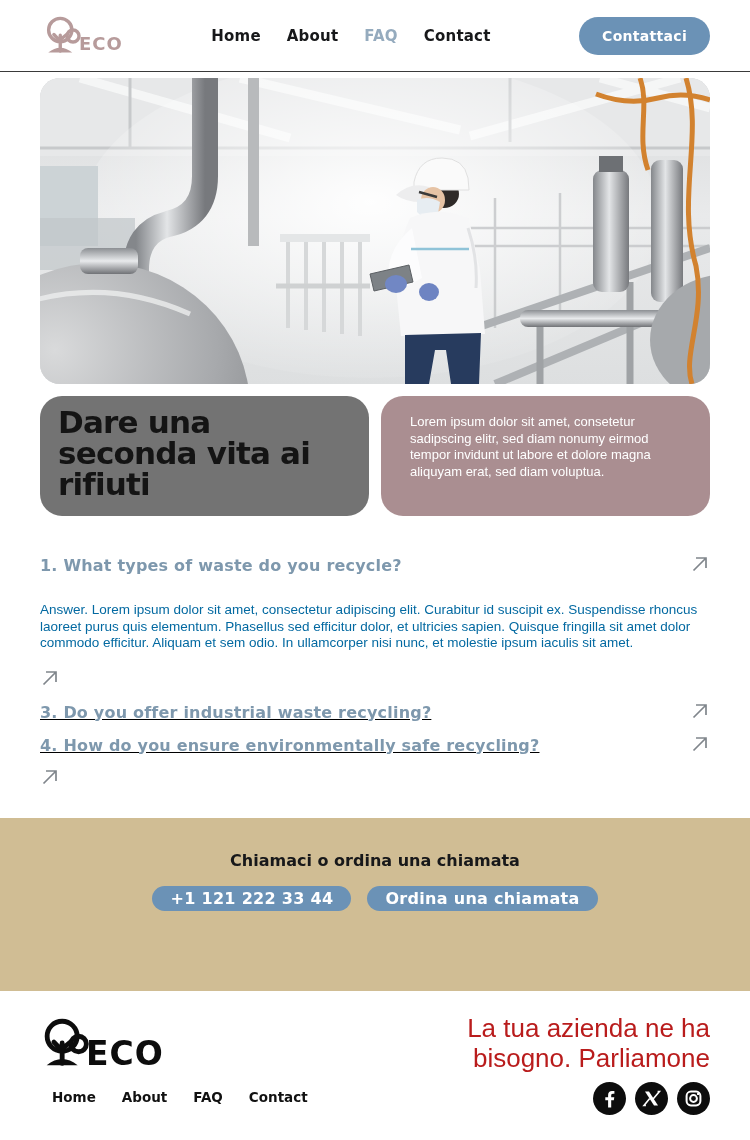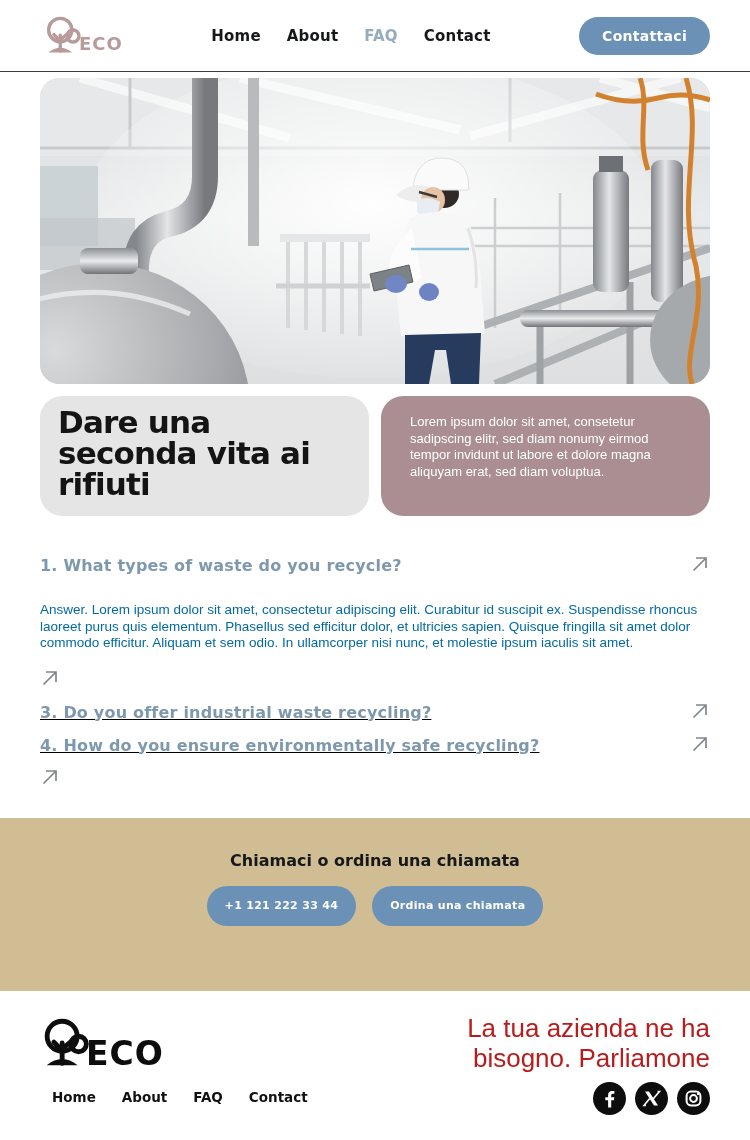--- a/index.html
+++ b/index.html
@@ -19,39 +19,39 @@
   .main-nav a.active { color:#95abbe; }
   .btn { border:none; cursor:pointer; background:#6b92b6; color:#fff; font-family:inherit; font-weight:600; }
   .contact-btn { border-radius:19px; padding:0 23px; height:38px; font-size:14px; letter-spacing:0.3px; }
 
   
   .hero { margin:6px 40px 0; height:306px; border-radius:20px; overflow:hidden; background:#dfe0e1; }
   .hero svg { display:block; width:100%; height:100%; }
 
   
   .intro-row { margin:12px 40px 0; display:flex; gap:12px; height:120px; }
-  .intro-title-box { width:329px; background:#e5e5e5; border-radius:22px; padding:11px 18px; }
+  .intro-title-box { width:329px; background:#737373; border-radius:22px; padding:11px 18px; }
   .intro-title-box h1 { font-size:31px; line-height:1.0; font-weight:800; letter-spacing:-0.8px; color:#141414; }
   .intro-desc-box { flex:1; background:#aa8e91; border-radius:22px; padding:18px 29px; color:#ffffff; font-family:"Liberation Sans",sans-serif; font-size:13px; line-height:1.28; }
 
   
   .faq { margin:12px 40px; }
   .faq-row { display:flex; align-items:center; justify-content:space-between; cursor:pointer; }
   .faq-row.first { margin-top:38px; }
   .faq-row + .faq-row { margin-top:9px;text-decoration:underline; }
   .faq-q { font-size:16px; font-weight:600; color:#7e98ad; letter-spacing:0.2px; line-height:22px; }
   .faq-arrow { flex:0 0 auto; }
   .faq-answer { margin:24px 0 16px; font-family:"Liberation Sans",sans-serif; font-size:13.5px; line-height:16.5px; color:#0369a1; }
 
   
   .cta { margin-top:27px; height:173px; background:#d0bd94; text-align:center; padding-top:25px; }
   .cta-title { font-size:38px; font-weight:800; letter-spacing:-1px; color:#17181a; }
   .cta-sub { margin-top:8px; font-size:16px; font-weight:700; color:#17181a; }
   .cta-buttons { margin-top:16px; display:flex; justify-content:center; gap:16px; }
-  .cta-buttons .btn { height:40px; border-radius:20px; font-size:11px; padding:0 18px; letter-spacing:0.3px; }
+  .cta-buttons .btn { height:25px; border-radius:20px; font-size:16px; padding:0 18px; letter-spacing:0.3px; }
 
   
   .footer { padding:22px 40px 0; display:flex; justify-content:space-between; background:#fff; }
   .footer-left .logo { margin-left:-4px; }
   .footer-nav { display:flex; gap:26px; margin:14px 0 0 12px; }
   .footer-nav a { text-decoration:none; color:#111; font-size:13.5px; font-weight:600; }
   .footer-right { text-align:right; }
   .footer-tagline { font-family:"Liberation Sans",sans-serif; font-size:26px; line-height:1.17; color:#b91c1c; font-weight:400; white-space:pre-line; }
   .social-row { margin-top:9px; display:flex; justify-content:flex-end; gap:9px; }
   .social-row svg { display:block; cursor:pointer; }

